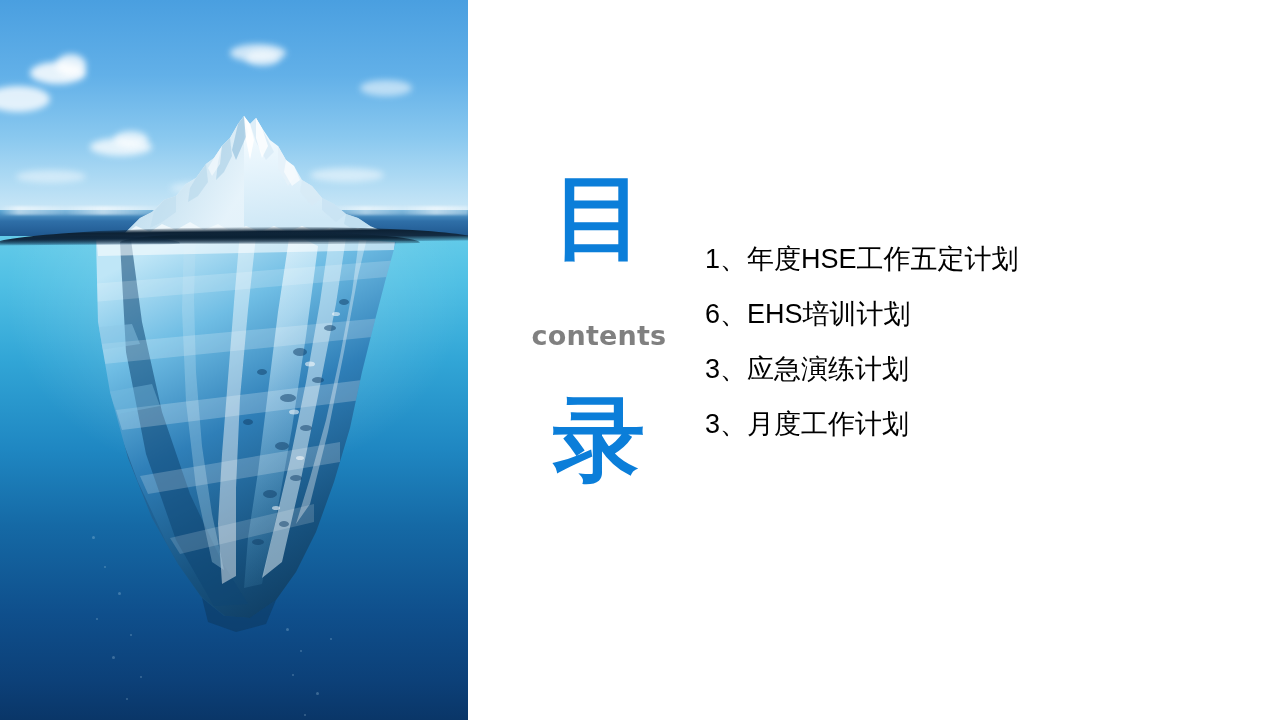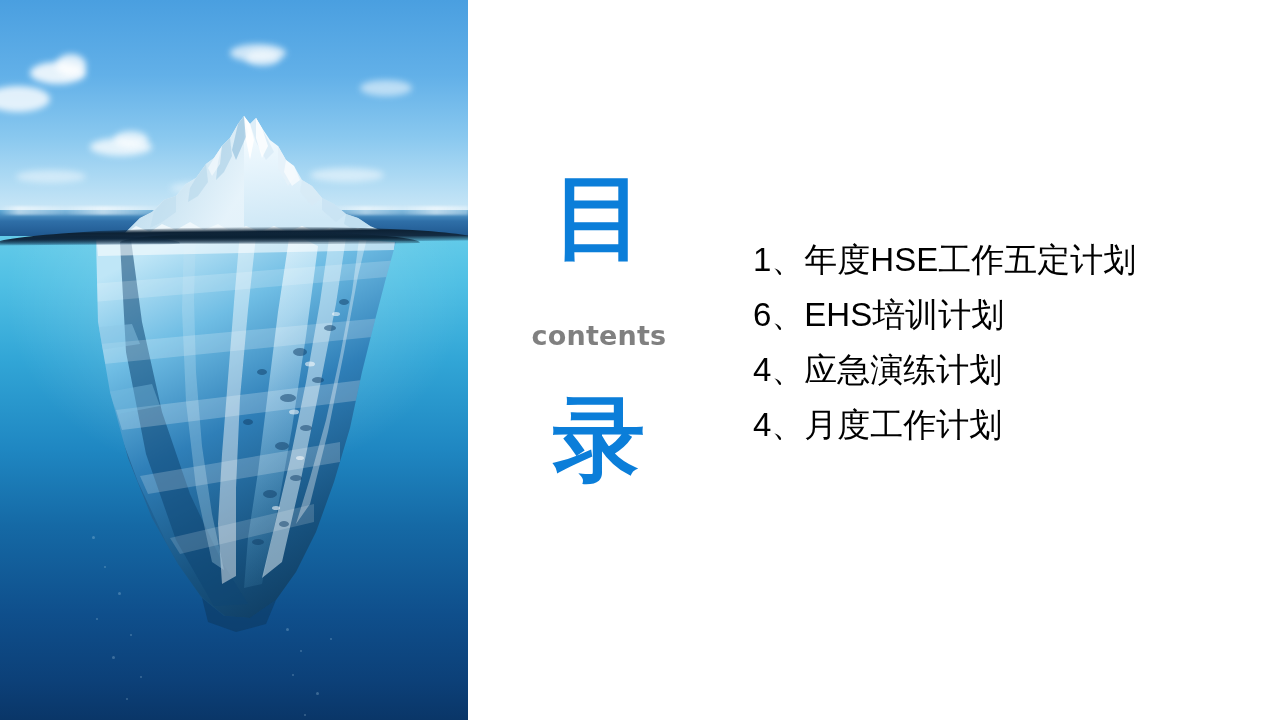--- a/index.html
+++ b/index.html
@@ -197,25 +197,24 @@
     position: absolute;
     left: 237px;
     top: 232px;
     width: 540px;
     margin: 0;
     padding: 0;
     list-style: none;
   }
   .toc-item {
     color: #000000;
-    font-size: 33px;
+    font-size: 27px;
     line-height: 55px;
     font-family: "Liberation Sans", "DejaVu Sans", sans-serif;
     white-space: nowrap;
-    margin-left: 48px;
   }
 </style>
 </head>
 <body>
 
 <div class="slide">
 
   <div class="image-panel">
 
     <div class="sky"></div>
@@ -403,18 +402,18 @@
       <div class="cjk-char top">目</div>
 
       <div class="contents-word">contents</div>
 
       <div class="cjk-char bottom">录</div>
     </div>
 
     <ul class="toc-list">
       <li class="toc-item">1、年度HSE工作五定计划</li>
       <li class="toc-item">6、EHS培训计划</li>
-      <li class="toc-item">4、应急演练计划</li>
-      <li class="toc-item">4、月度工作计划</li>
+      <li class="toc-item">3、应急演练计划</li>
+      <li class="toc-item">3、月度工作计划</li>
     </ul>
 
   </div>
 </div>
 
 </body></html>

